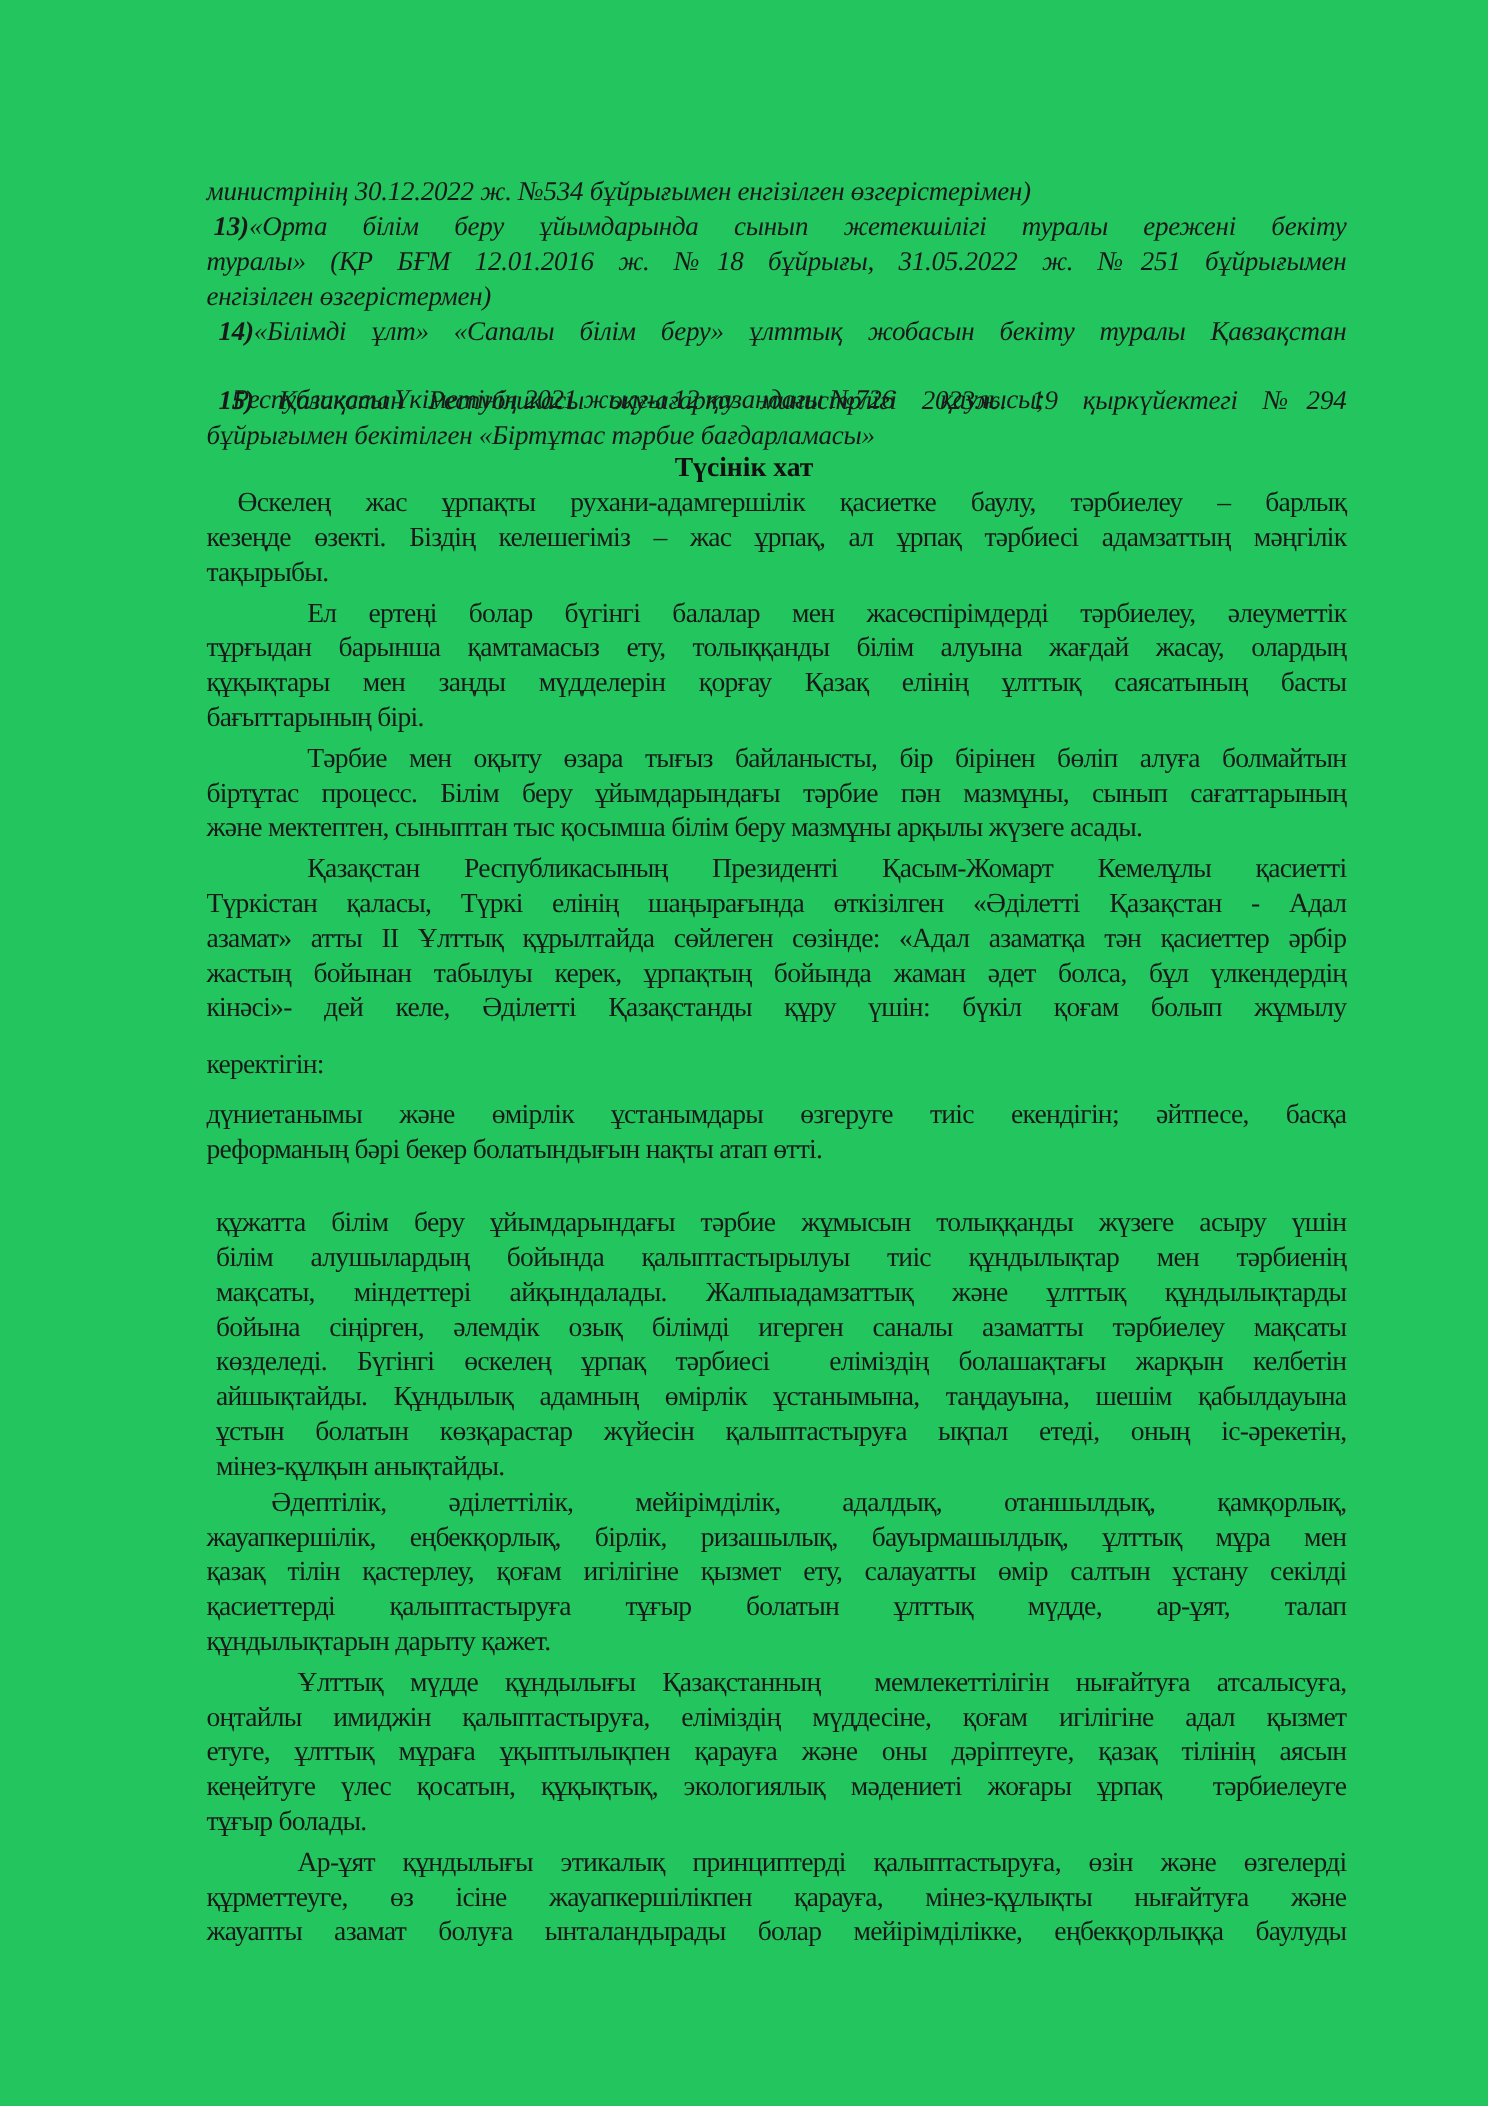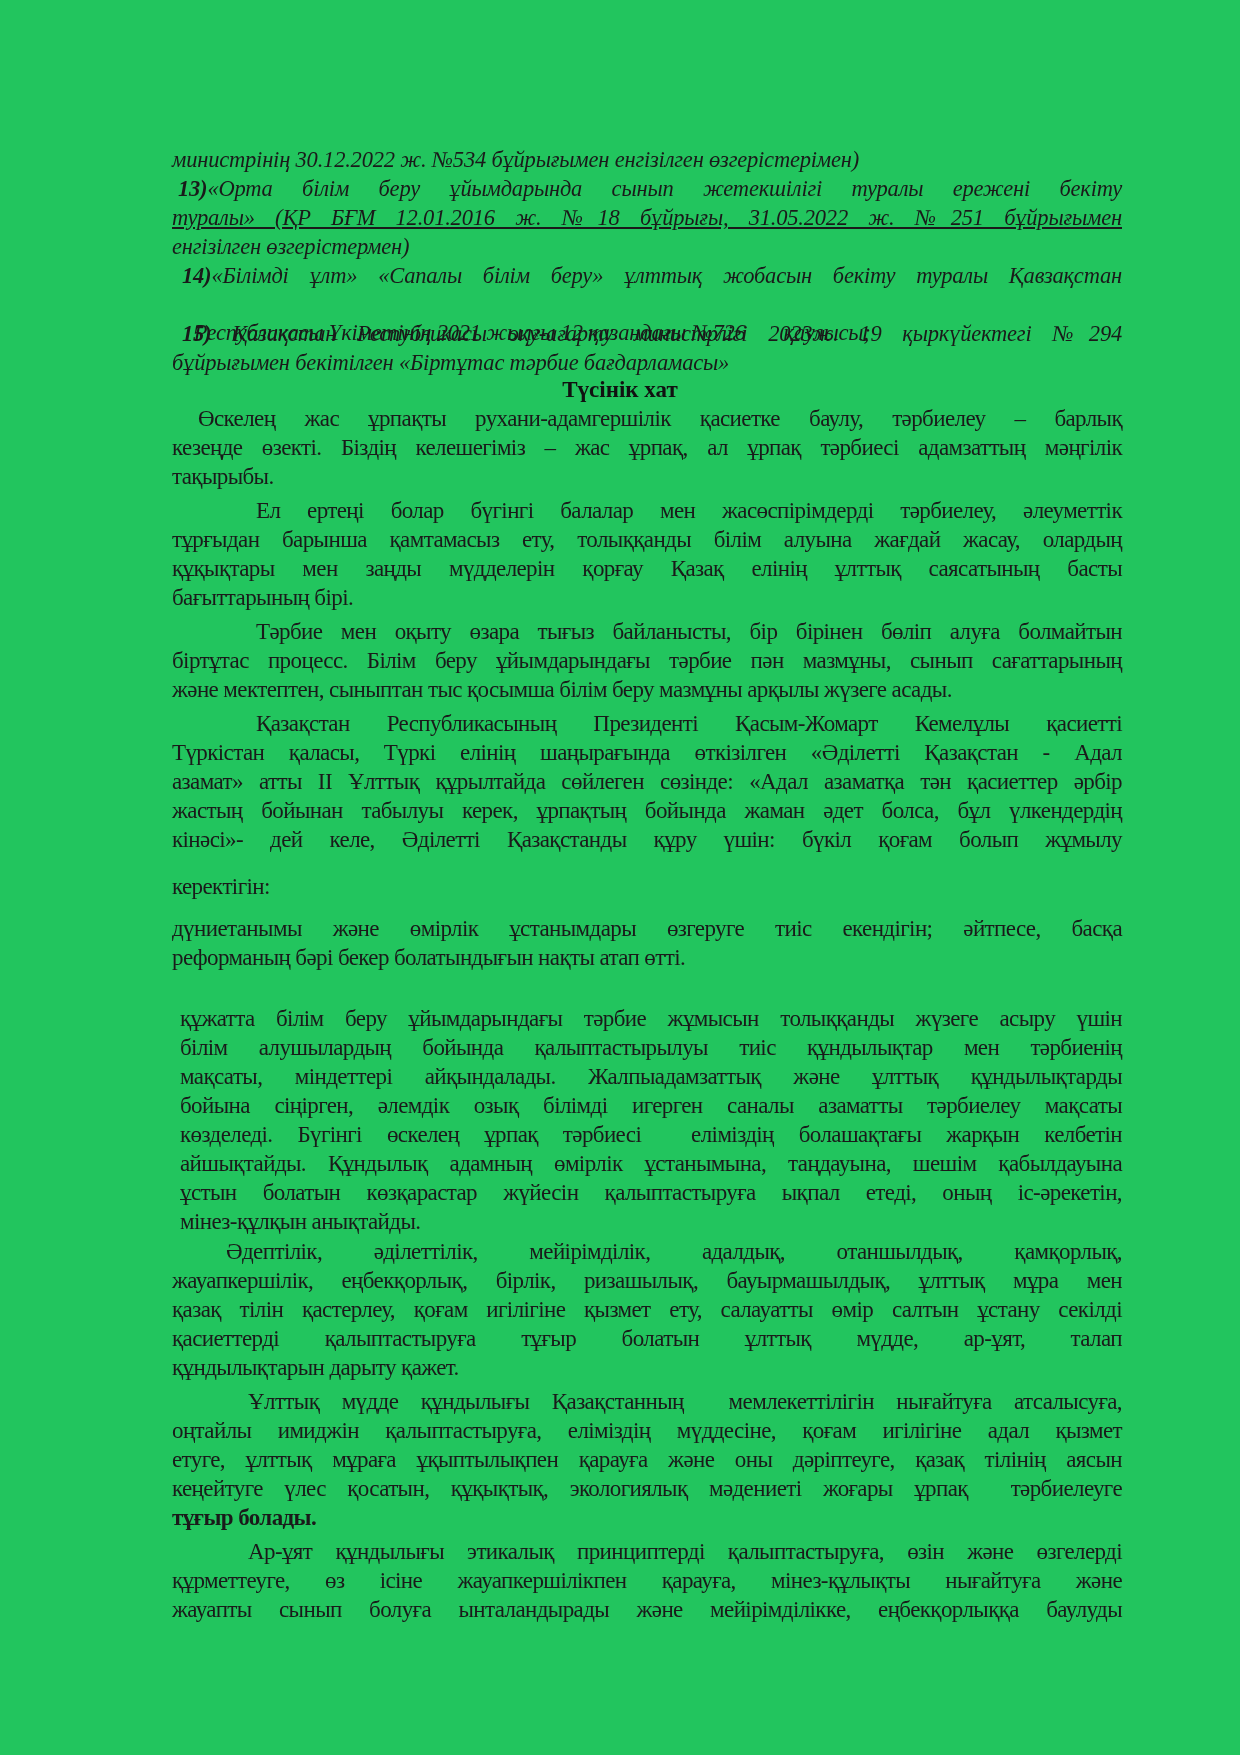--- a/index.html
+++ b/index.html
@@ -37,21 +37,21 @@
 
 <div class="page">
 
   <div class="line ital last" style="top:146px;">
     <span>министрінің 30.12.2022 ж. №534 бұйрығымен енгізілген өзгерістерімен)</span>
   </div>
 
   <div class="line ital" style="top:175px; left:178px; width:944px;">
     <span class="b">13)</span><span>«Орта білім беру ұйымдарында сынып жетекшілігі туралы ережені бекіту</span>
   </div>
-  <div class="line ital" style="top:204px;text-decoration:underline;">
+  <div class="line ital" style="top:204px;">
     <span>туралы» (ҚР БҒМ 12.01.2016 ж. №18 бұйрығы, 31.05.2022 ж. №251 бұйрығымен</span>
   </div>
   <div class="line ital last" style="top:233px;">
     <span>енгізілген өзгерістермен)</span>
   </div>
 
   <div class="line ital" style="top:262px; left:182px; width:940px;">
     <span class="b">14)</span><span>«Білімді ұлт» «Сапалы білім беру» ұлттық жобасын бекіту туралы Қавзақстан</span>
   </div>
   <div class="line ital last" style="top:291px; white-space:pre;">
@@ -102,19 +102,19 @@
   <div class="line body-t" style="top:1238px; left:226px; width:896px;">Әдептілік, әділеттілік, мейірімділік, адалдық, отаншылдық, қамқорлық,</div>
   <div class="line body-t" style="top:1267px;">жауапкершілік, еңбекқорлық, бірлік, ризашылық, бауырмашылдық, ұлттық мұра мен</div>
   <div class="line body-t" style="top:1296px;">қазақ тілін қастерлеу, қоғам игілігіне қызмет ету, салауатты өмір салтын ұстану секілді</div>
   <div class="line body-t" style="top:1325px;">қасиеттерді қалыптастыруға тұғыр болатын ұлттық мүдде, ар-ұят, талап</div>
   <div class="line body-t last" style="top:1354px;">құндылықтарын дарыту қажет.</div>
 
   <div class="line body-t" style="top:1388px; left:248px; width:874px; white-space:pre;">Ұлттық мүдде құндылығы Қазақстанның  мемлекеттілігін нығайтуға атсалысуға,</div>
   <div class="line body-t" style="top:1417px;">оңтайлы имиджін қалыптастыруға, еліміздің мүддесіне, қоғам игілігіне адал қызмет</div>
   <div class="line body-t" style="top:1446px;">етуге, ұлттық мұраға ұқыптылықпен қарауға және оны дәріптеуге, қазақ тілінің аясын</div>
   <div class="line body-t" style="top:1475px; white-space:pre;">кеңейтуге үлес қосатын, құқықтық, экологиялық мәдениеті жоғары ұрпақ  тәрбиелеуге</div>
-  <div class="line body-t last" style="top:1504px;font-weight:bold;">тұғыр болады.</div>
+  <div class="line body-t last" style="top:1504px;">тұғыр болады.</div>
 
   <div class="line body-t" style="top:1538px; left:248px; width:874px;">Ар-ұят құндылығы этикалық принциптерді қалыптастыруға, өзін және өзгелерді</div>
   <div class="line body-t" style="top:1567px;">құрметтеуге, өз ісіне жауапкершілікпен қарауға, мінез-құлықты нығайтуға және</div>
-  <div class="line body-t" style="top:1596px;">жауапты сынып болуға ынталандырады және мейірімділікке, еңбекқорлыққа баулуды</div>
+  <div class="line body-t" style="top:1596px;">жауапты азамат болуға ынталандырады болар мейірімділікке, еңбекқорлыққа баулуды</div>
 
 </div>
 
 </body></html>

